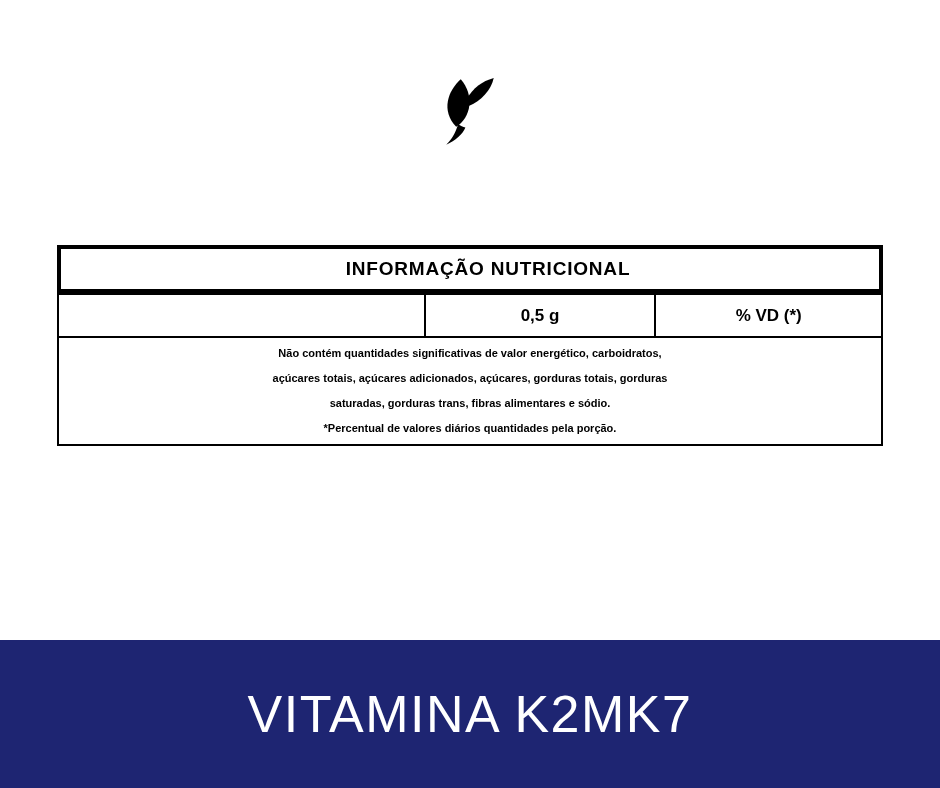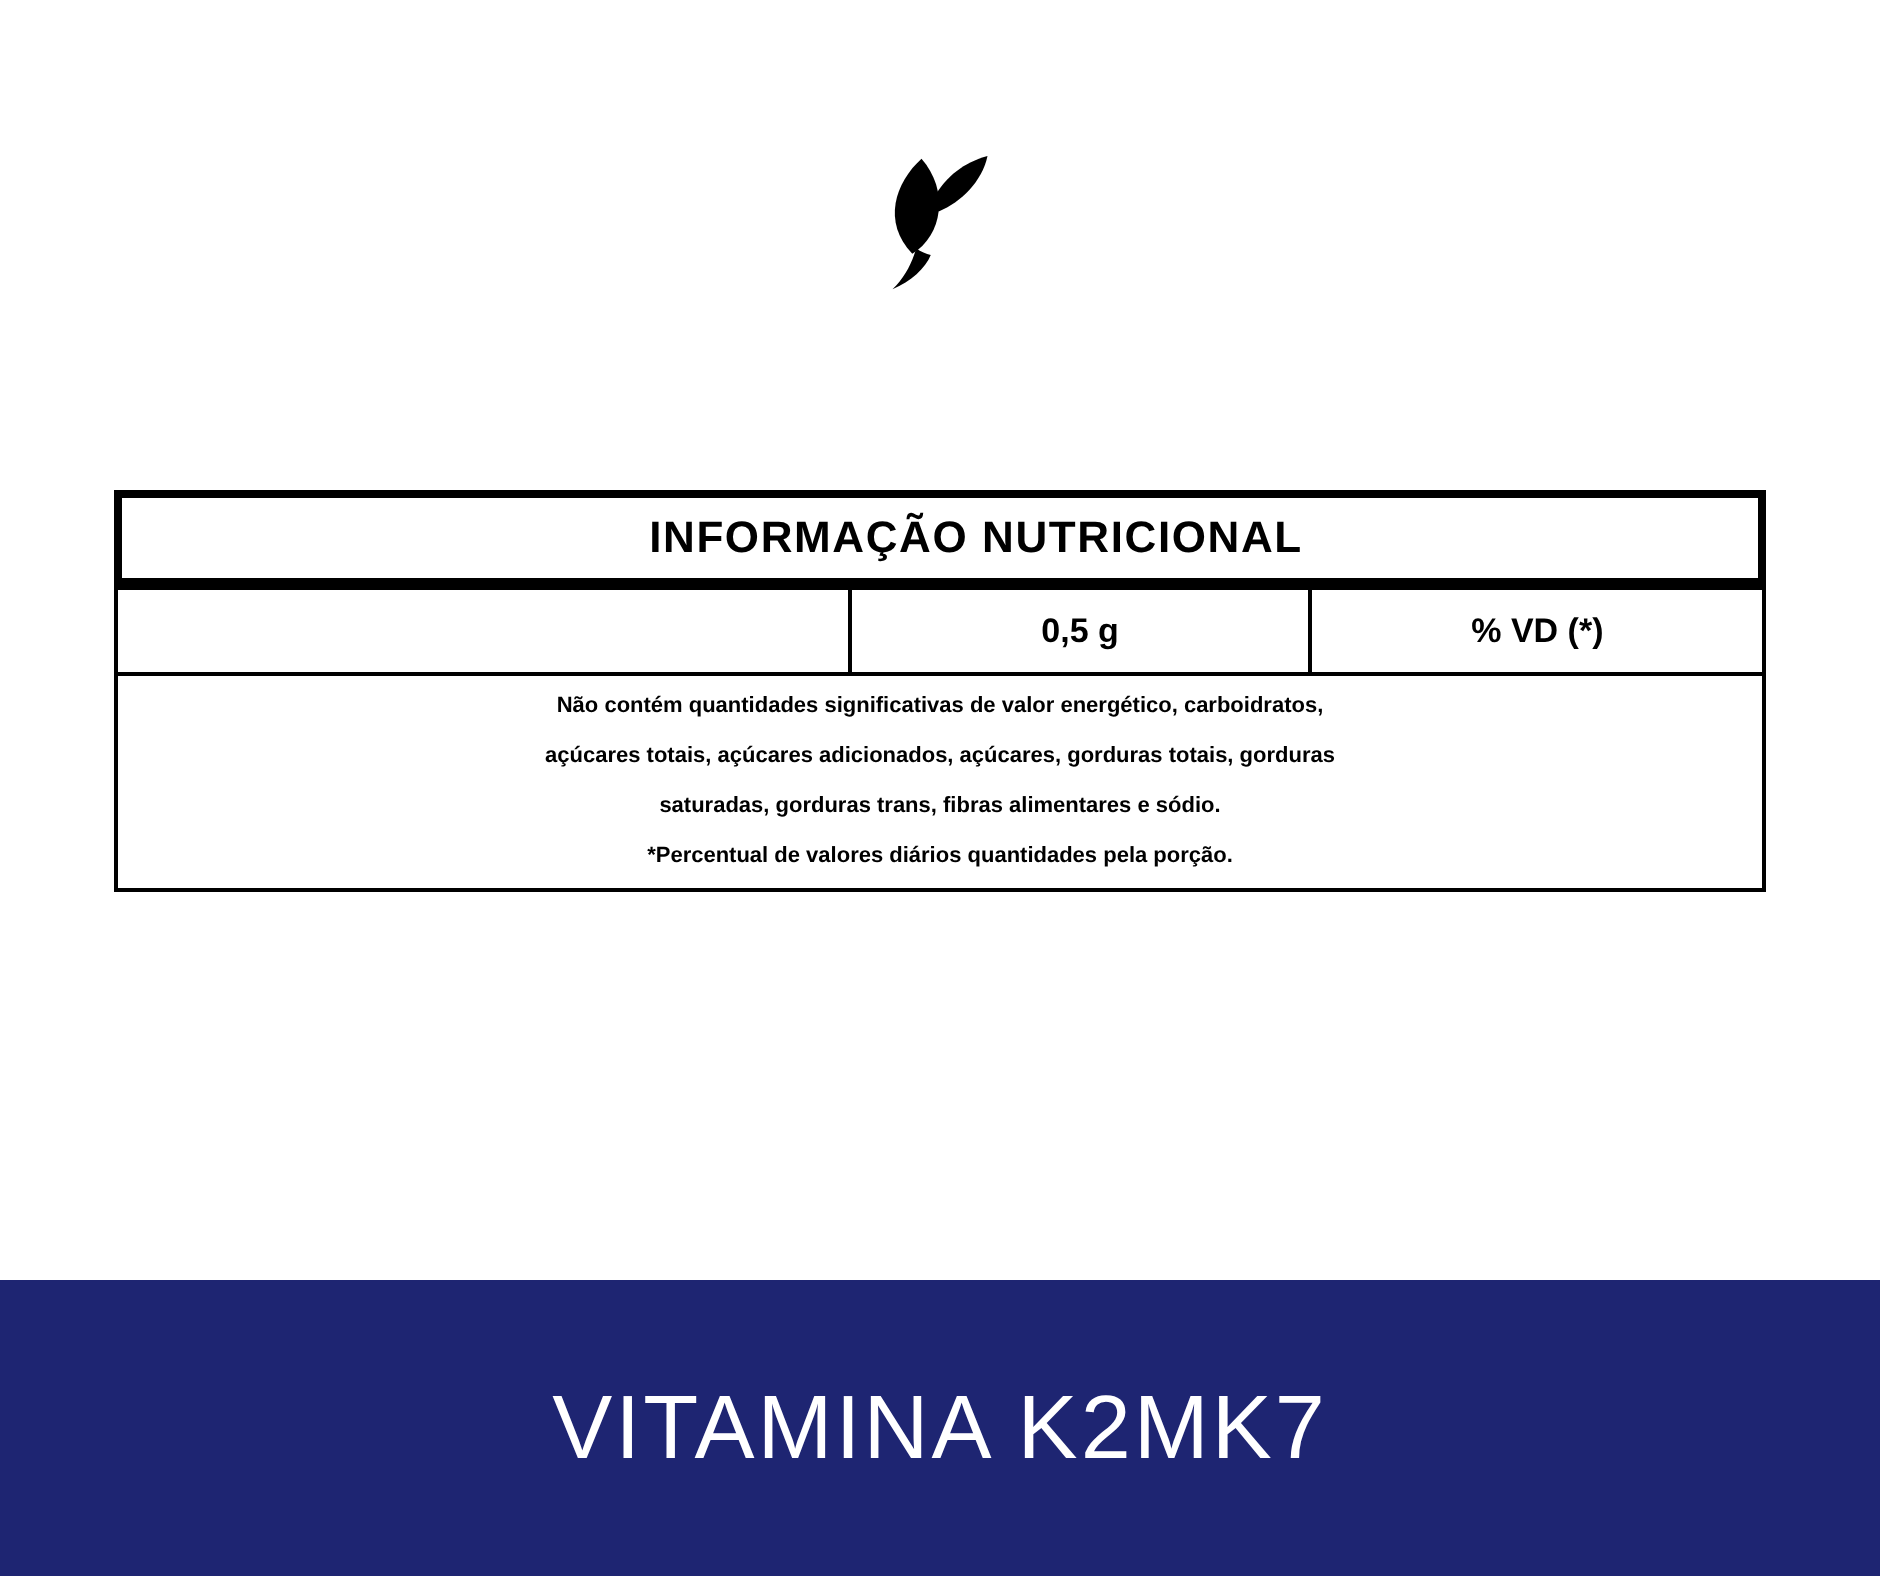--- a/index.html
+++ b/index.html
@@ -30,21 +30,21 @@
     width: 826px;
   }
   .title-box {
     border: 4px solid #000000;
     height: 48px;
     display: flex;
     align-items: center;
     justify-content: center;
   }
   .title-box .title {
-    font-size: 22px;
+    font-size: 19px;
     font-weight: 800;
     letter-spacing: 0.8px;
     white-space: nowrap;
     margin-left: 36px;
   }
   table.nutri {
     width: 100%;
     border-collapse: collapse;
     table-layout: fixed;
   }
@@ -87,21 +87,21 @@
     position: absolute;
     left: 0;
     top: 640px;
     width: 940px;
     height: 148px;
     display: flex;
     align-items: center;
     justify-content: center;
   }
   .banner-text {
-    font-size: 45px;
+    font-size: 52px;
     font-weight: 300;
     letter-spacing: 1.5px;
     white-space: nowrap;
   }
 </style>
 </head>
 <body>
 
 <div class="logo">
   <svg viewBox="0 0 100 110" width="66" height="74" xmlns="http://www.w3.org/2000/svg" aria-hidden="true">

